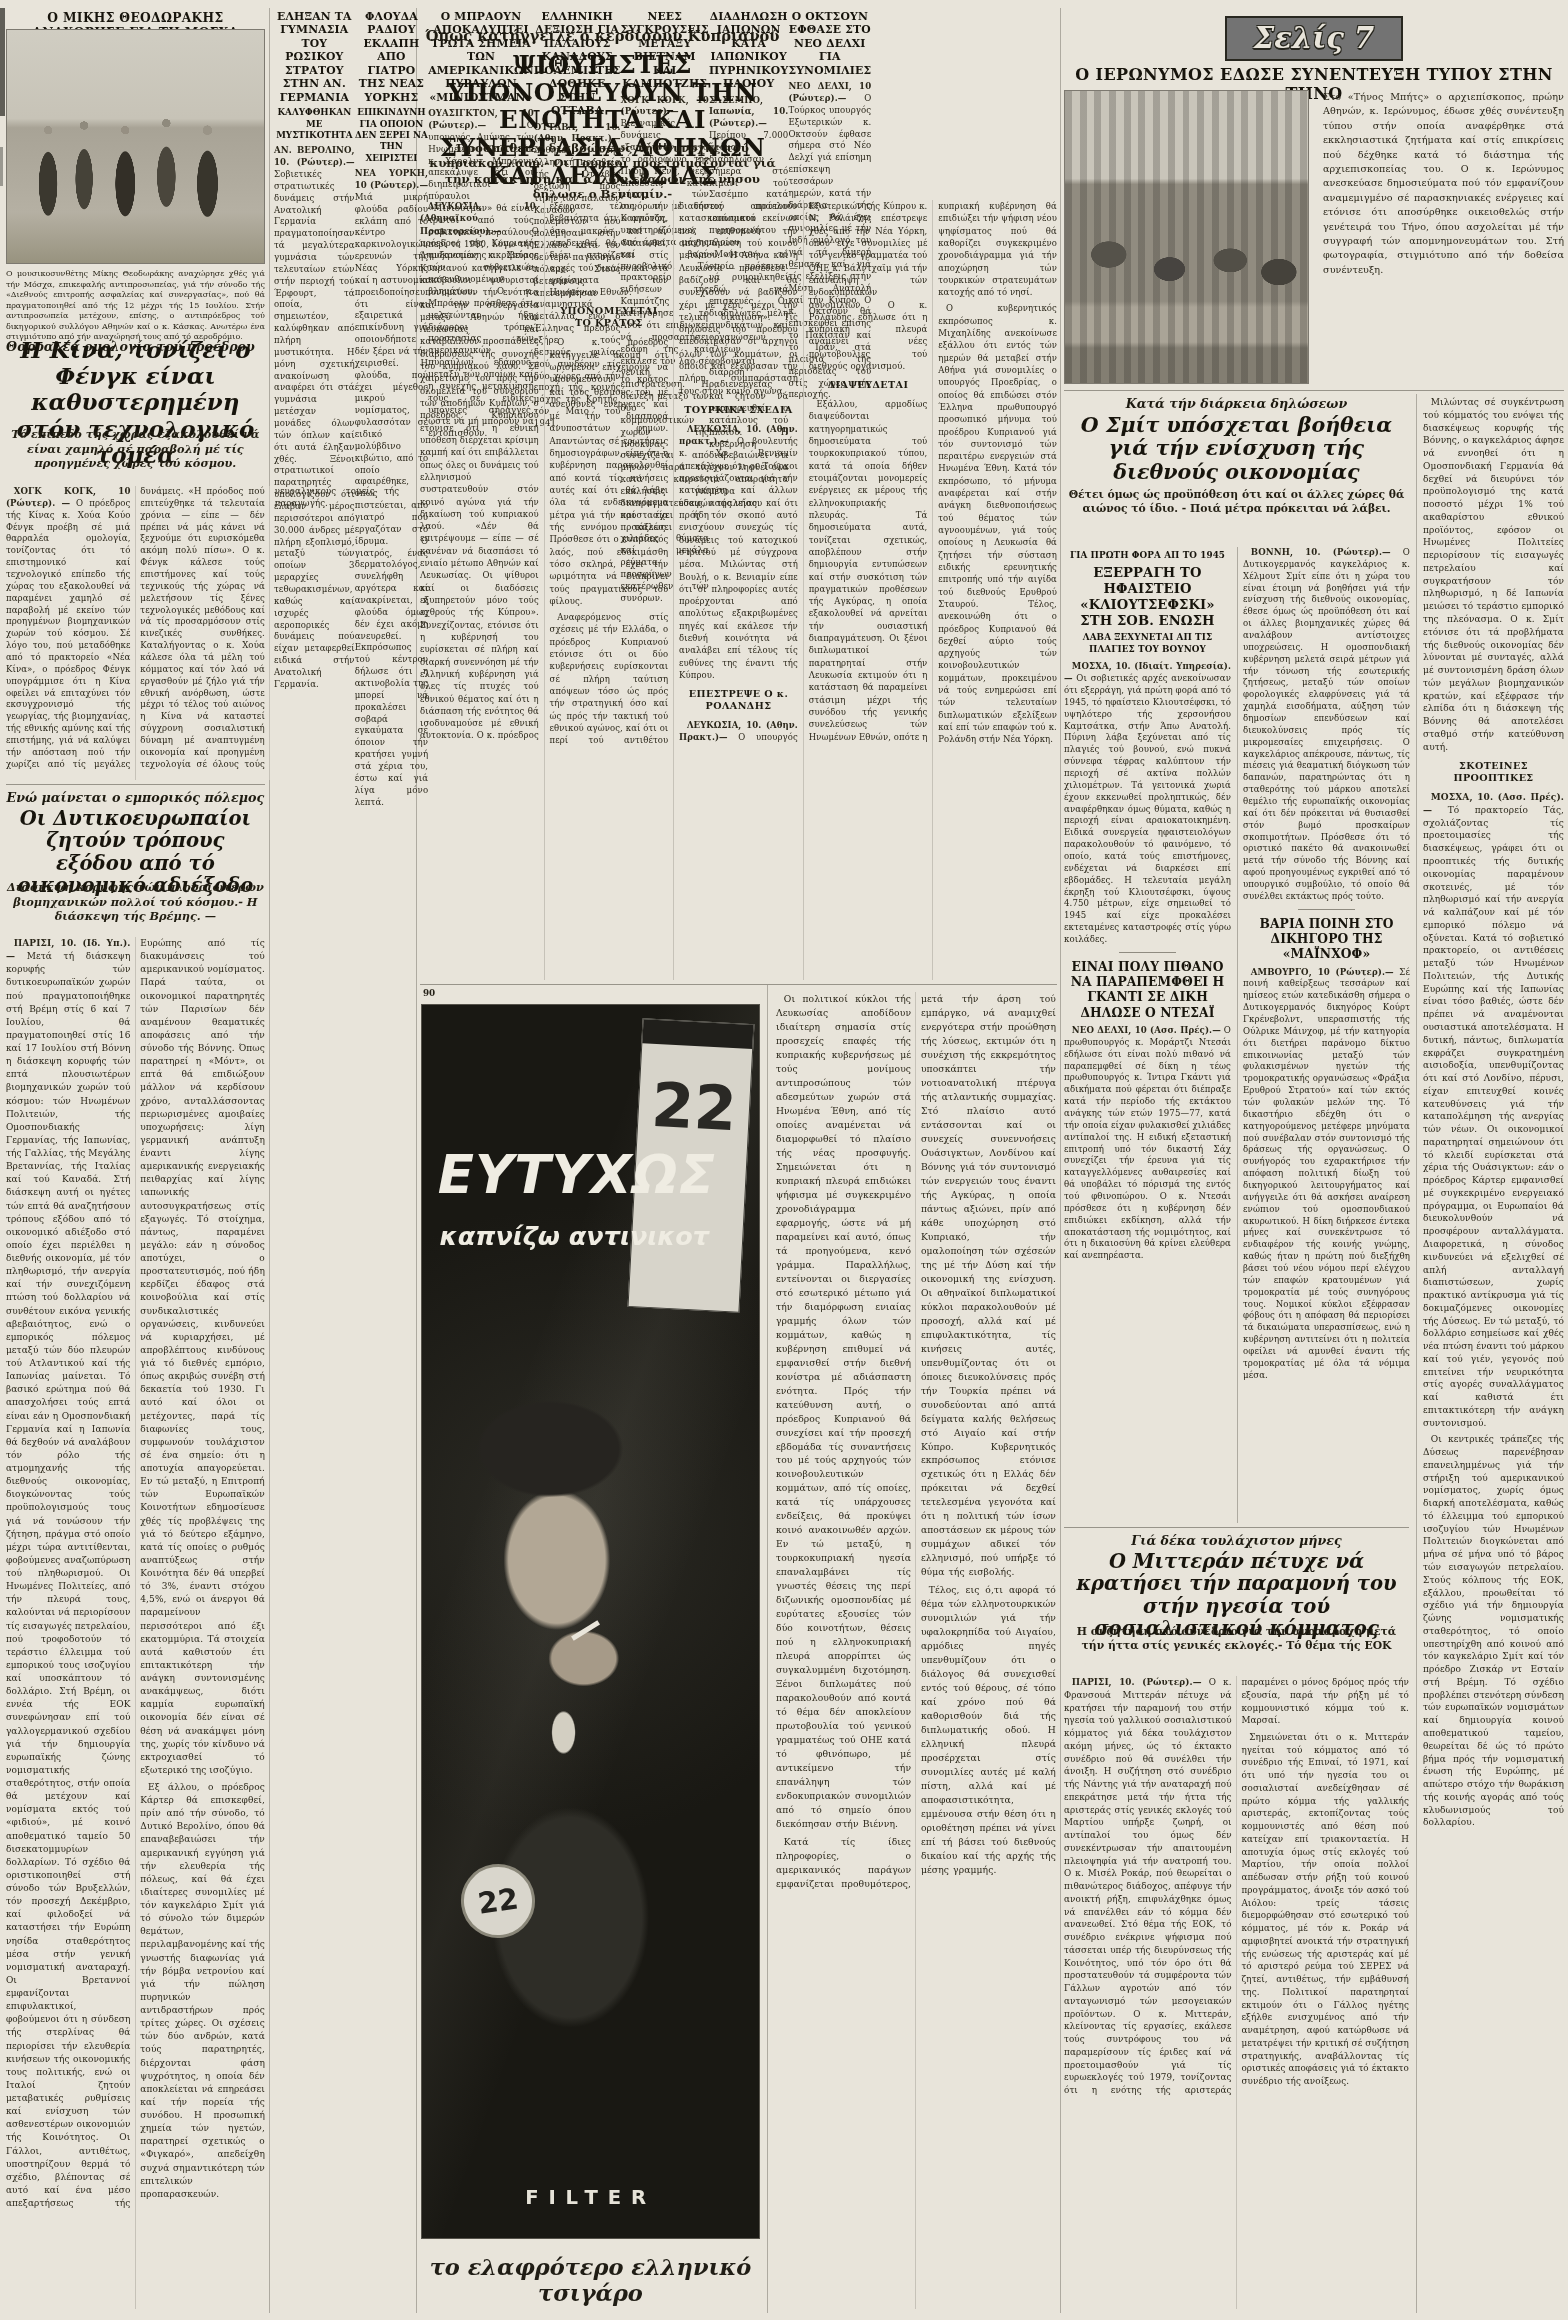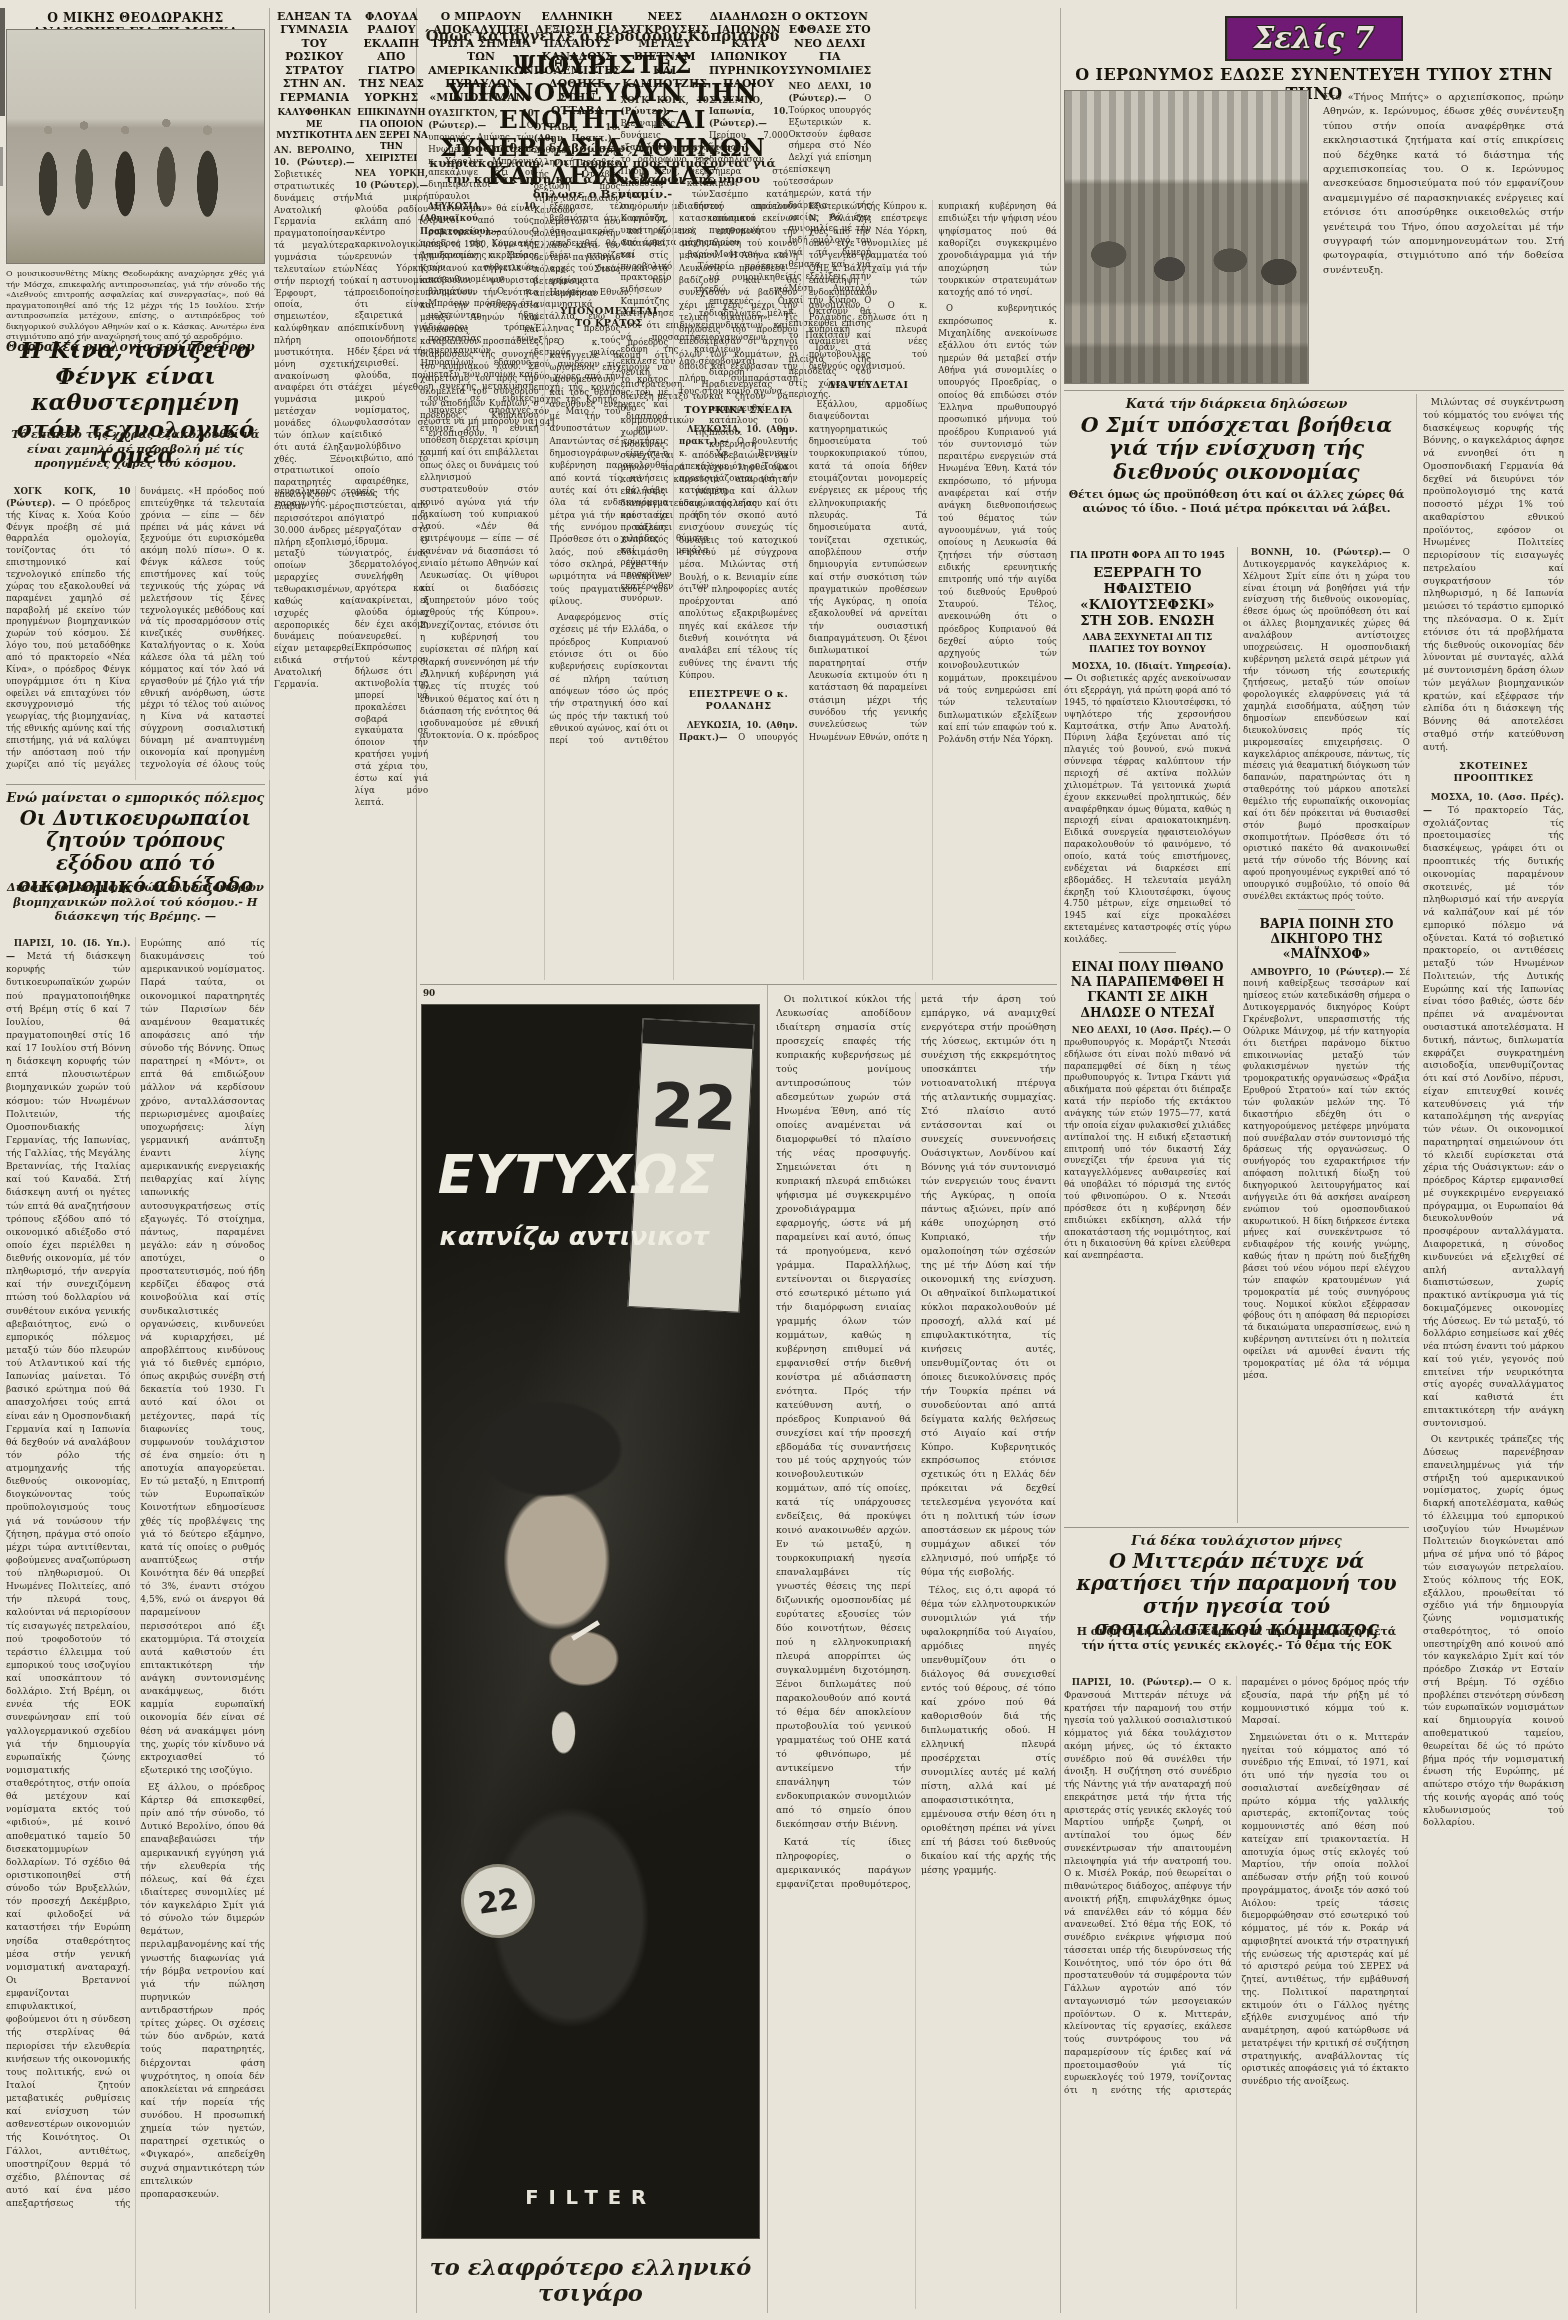--- a/index.html
+++ b/index.html
@@ -41,21 +41,21 @@
     radial-gradient(ellipse 17.6px 56px at 78% 66%, #38352c 0 58%, rgba(0,0,0,0) 60%),
     linear-gradient(180deg,#d0cdc2 0%,#c7c3b7 38%,#a8a396 42%,#b5b0a3 78%,#98937f 100%)}
   #ier-photo{background:
     radial-gradient(ellipse 29px 21.6px at 18% 56%, #55524a 0 60%, rgba(0,0,0,0) 62%),
     radial-gradient(ellipse 25.5px 19.6px at 43% 61%, #474440 0 60%, rgba(0,0,0,0) 62%),
     radial-gradient(ellipse 27.4px 19.6px at 68% 58%, #524f47 0 60%, rgba(0,0,0,0) 62%),
     radial-gradient(ellipse 29px 21.6px at 88% 62%, #45423b 0 60%, rgba(0,0,0,0) 62%),
     repeating-linear-gradient(90deg, rgba(30,28,24,.22) 0 6.9px, rgba(0,0,0,0) 6.9px 14.7px),
     linear-gradient(180deg,#c9c5ba 0 30%,#918c80 32% 72%,#aaa497 74% 86%,#837e72 88% 100%)}
   
-  #selis{display:flex;align-items:center;justify-content:center;border:2px solid #28271f;background:#701a75}
+  #selis{display:flex;align-items:center;justify-content:center;border:2px solid #28271f;background:#737373}
   #selis span{font-style:italic;font-weight:bold;font-size:29px;color:#e8e4da;
     text-shadow:1px 1px 0 #28271f,-1px -1px 0 #28271f,1px -1px 0 #28271f,-1px 1px 0 #28271f,0 2px 0 #28271f}
   
   #ad-box{background:
     radial-gradient(ellipse 118px 78px at 38% 36%, #262420 0 58%, rgba(0,0,0,0) 62%),
     radial-gradient(ellipse 86px 113px at 40% 45%, #b2a795 0 56%, rgba(178,167,149,0) 62%),
     radial-gradient(ellipse 57px 45px at 48% 53%, #a69a88 0 56%, rgba(0,0,0,0) 62%),
     radial-gradient(ellipse 19.6px 35px at 42% 59%, #d3cfc2 0 56%, rgba(0,0,0,0) 62%),
     radial-gradient(ellipse 123px 172px at 44% 74%, #2e2d27 0 58%, rgba(0,0,0,0) 64%),
     linear-gradient(110deg, rgba(0,0,0,0) 30%, rgba(222,217,200,.07) 45%, rgba(0,0,0,0) 60%),

